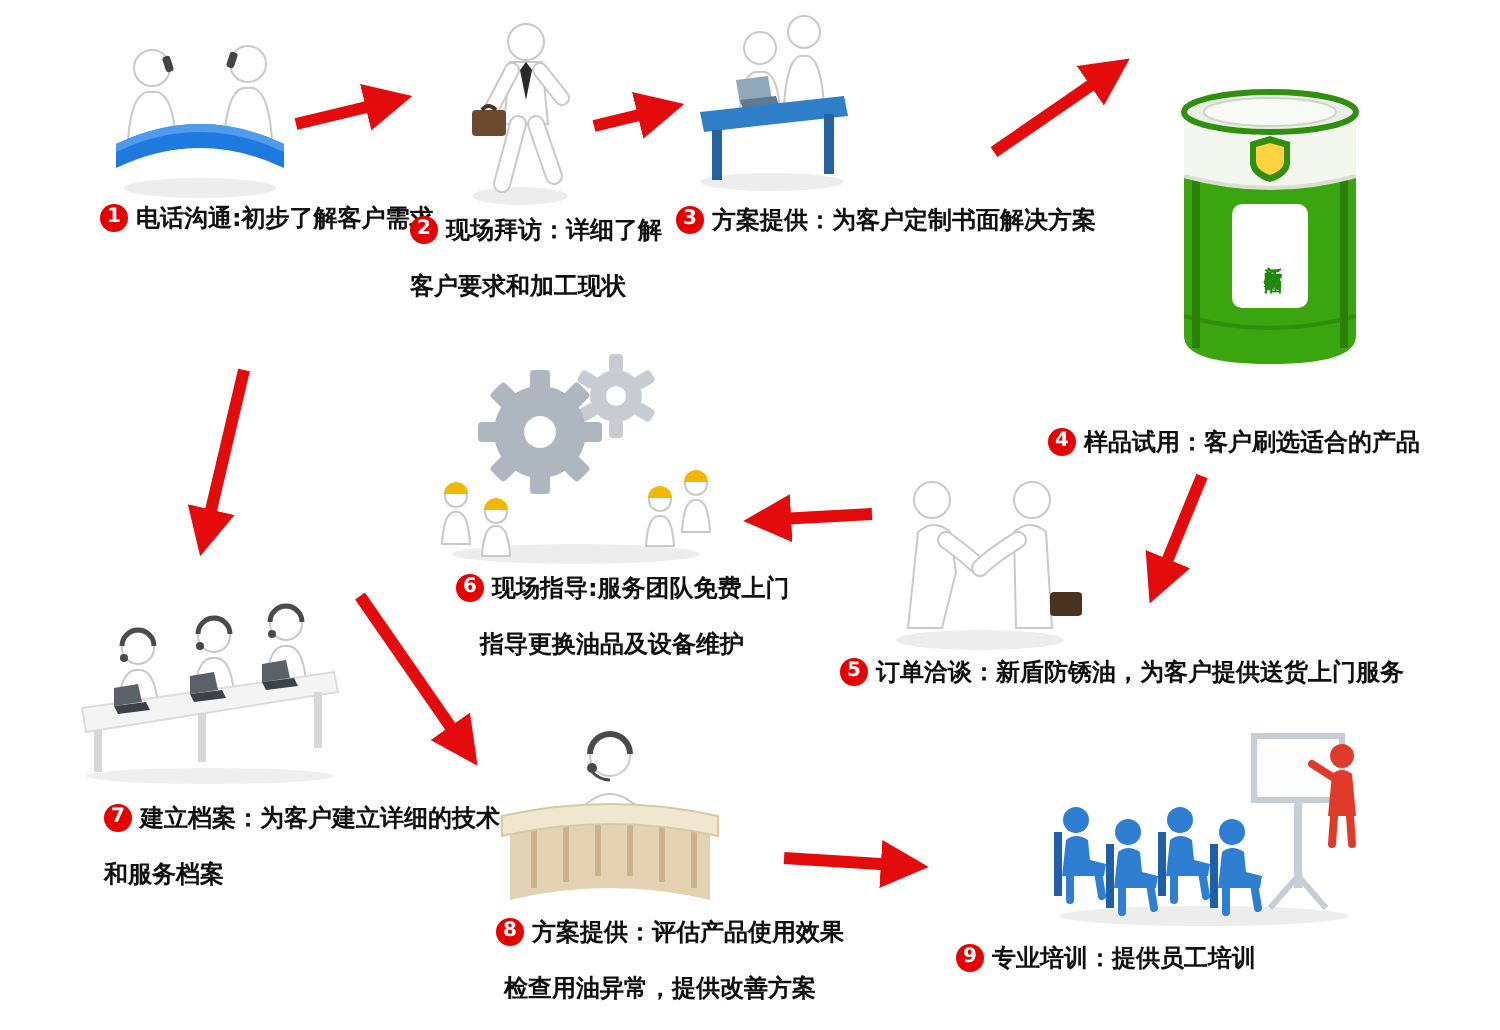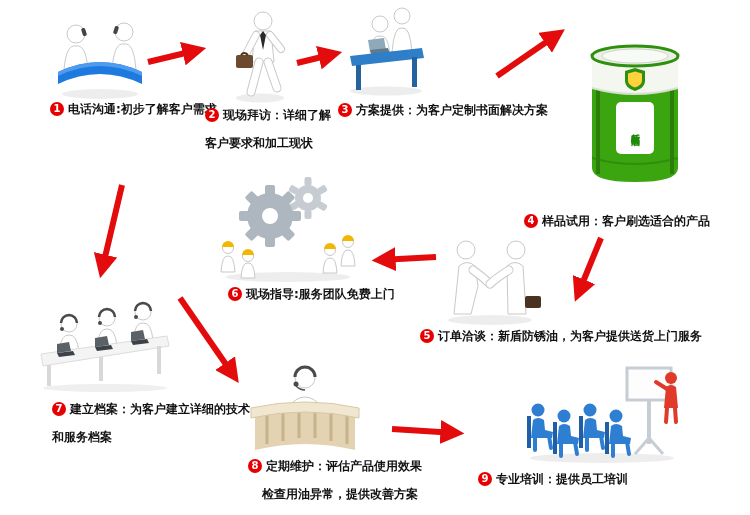--- a/index.html
+++ b/index.html
@@ -326,38 +326,41 @@
       <span class="badge">5</span>
       <span>订单洽谈：新盾防锈油，为客户提供送货上门服务</span>
     </div>
   </div>
 
   <div class="step-label" style="left:228px;top:287px">
     <div class="line">
       <span class="badge">6</span>
       <span>现场指导:服务团队免费上门</span>
     </div>
+    <div class="line l2" style="margin-left:12px">
+      <span>指导更换油品及设备维护</span>
+    </div>
   </div>
 
   <div class="step-label" style="left:52px;top:402px">
     <div class="line">
       <span class="badge">7</span>
       <span>建立档案：为客户建立详细的技术</span>
     </div>
     <div class="line l2" style="">
       <span>和服务档案</span>
     </div>
   </div>
 
   <div class="step-label" style="left:248px;top:459px">
     <div class="line">
       <span class="badge">8</span>
-      <span>定期维护：评估产品使用效果</span>
-    </div>
-    <div class="line l2" style="margin-left:14px">
+      <span>方案提供：评估产品使用效果</span>
+    </div>
+    <div class="line l2" style="margin-left:4px">
       <span>检查用油异常，提供改善方案</span>
     </div>
   </div>
 
   <div class="step-label" style="left:478px;top:472px">
     <div class="line">
       <span class="badge">9</span>
       <span>专业培训：提供员工培训</span>
     </div>
   </div>

